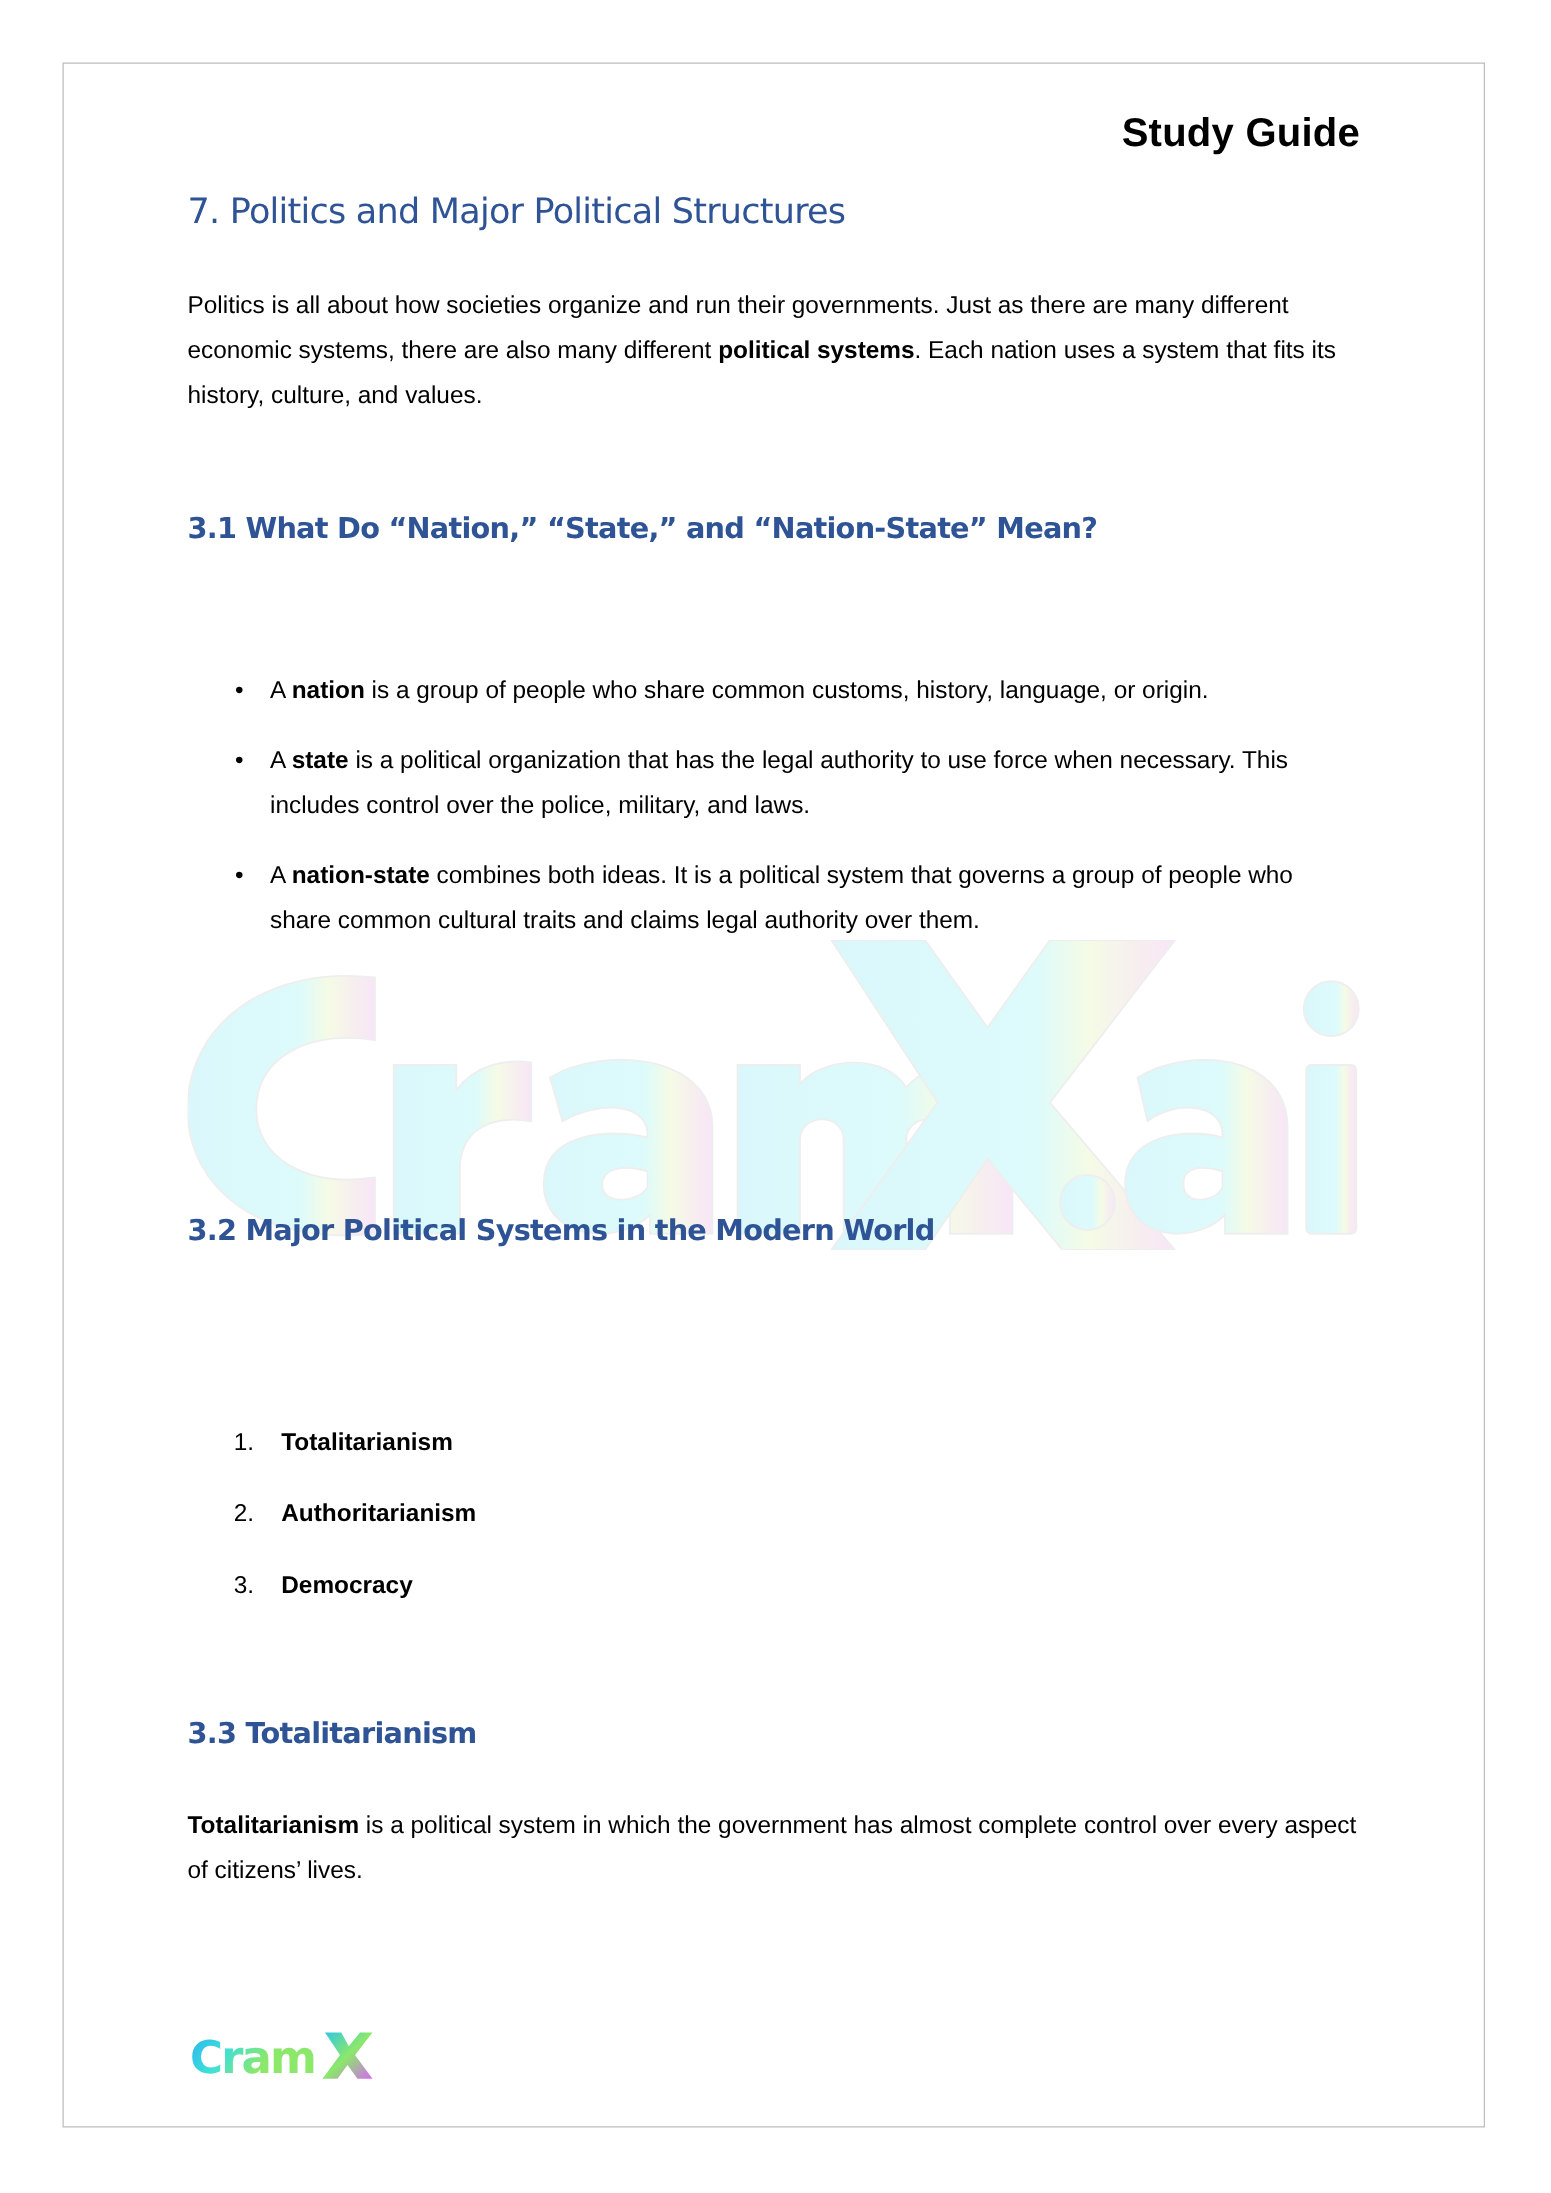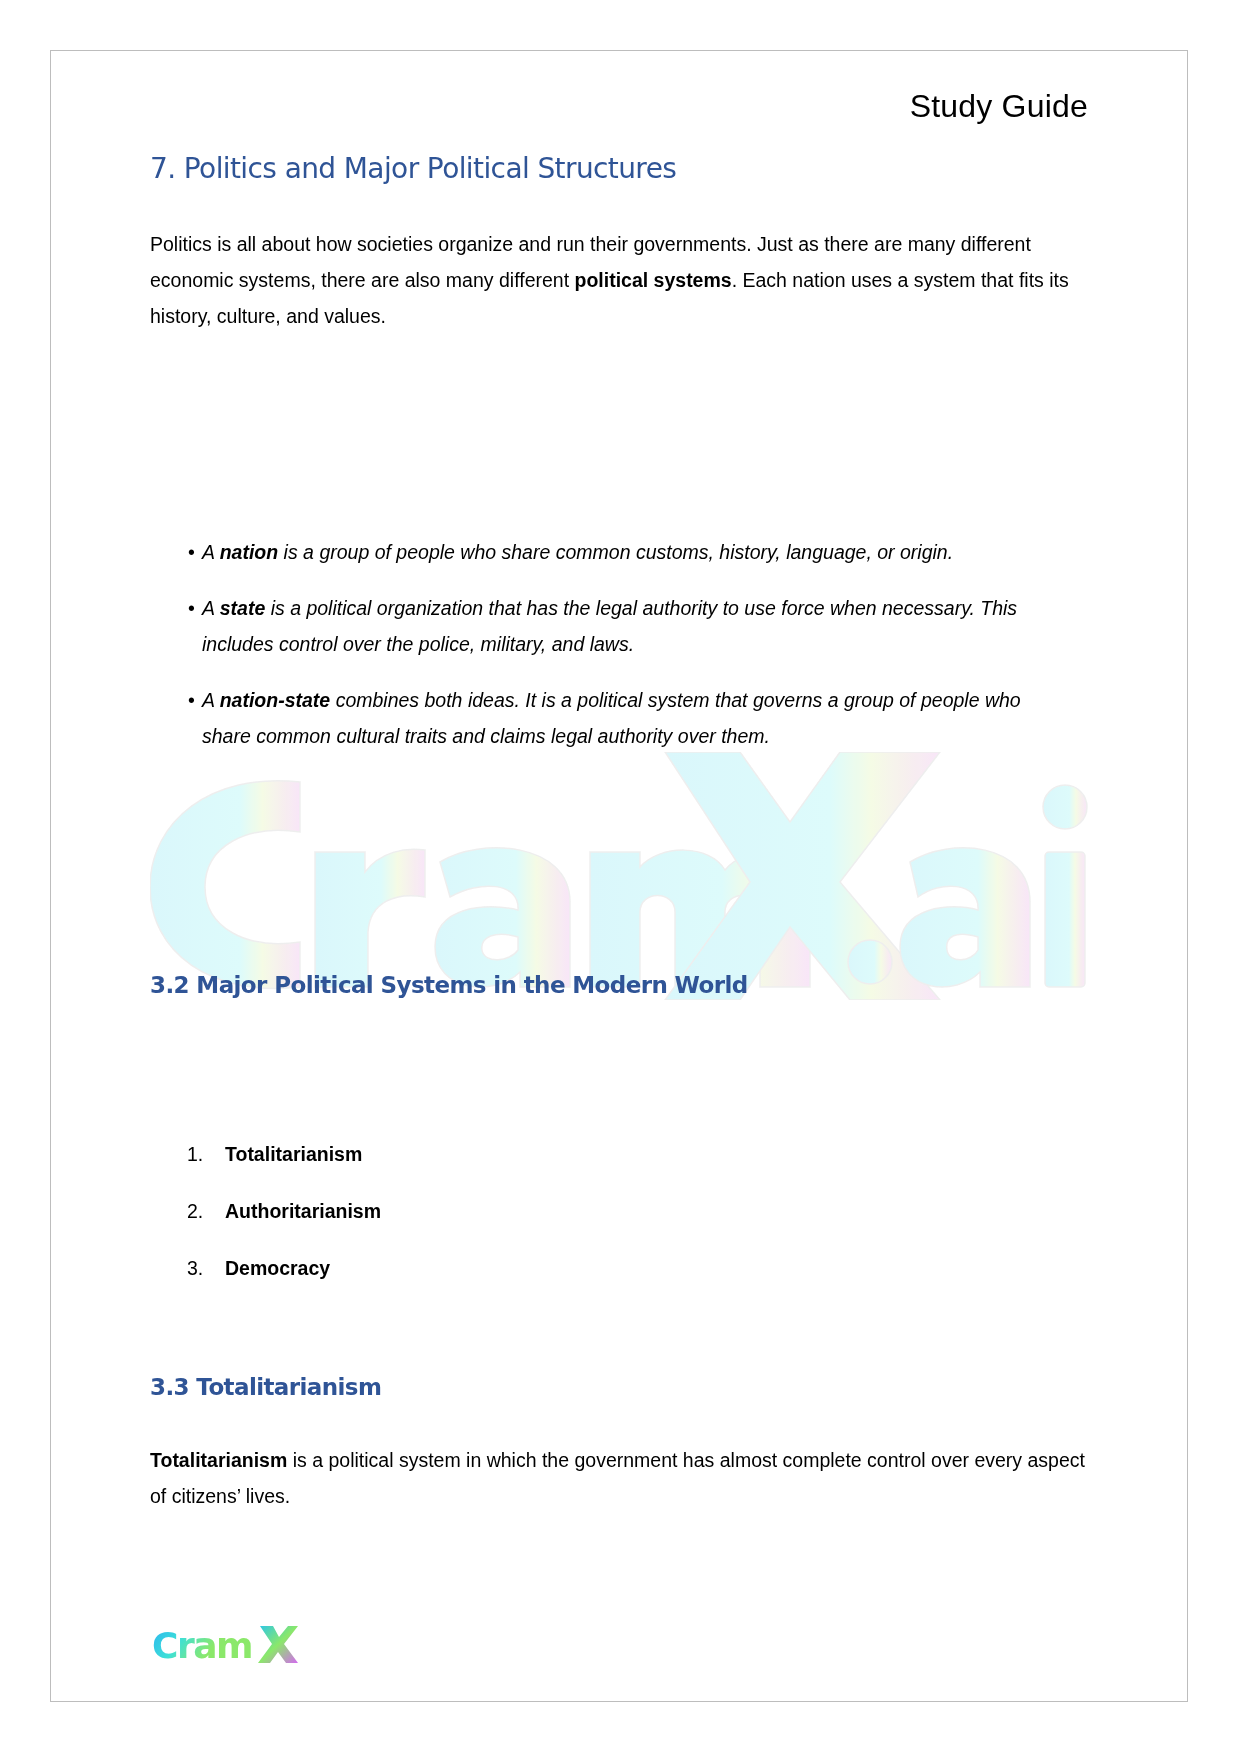--- a/index.html
+++ b/index.html
@@ -7,37 +7,37 @@
   .page {
     position: absolute; left: 50px; top: 50px; width: 1138px; height: 1652px;
     border: 1.5px solid #bdbdbd; box-sizing: border-box; background: #fff;
   }
   .watermark {
     position: absolute; left: 150px; top: 752px; width: 940px; height: 248px;
     pointer-events: none; z-index: 0;
   }
   .content { position: absolute; left: 0; top: 0; width: 1241px; height: 1754px; z-index: 1; }
   .header-title {
-    position: absolute; right: 153px; top: 88px; font-size: 32px; font-weight: normal; letter-spacing: 0.2px;
+    position: absolute; right: 153px; top: 88px; font-size: 32px; font-weight: bold; letter-spacing: 0.2px;
   }
   .h1 {
     position: absolute; left: 150px; top: 152px; font-family: "DejaVu Sans", sans-serif;
     font-size: 28px; color: #2f5496; font-weight: normal; letter-spacing: -0.6px;
   }
   .h2 {
     position: absolute; left: 150px; font-family: "DejaVu Sans", sans-serif;
     font-size: 23px; color: #2f5496; font-weight: bold; letter-spacing: -0.6px;
   }
   .para {
     position: absolute; left: 150px; width: 930px; font-size: 19.5px; line-height: 36px;
   }
   .para b { font-weight: bold; }
   .bullet-item { position: absolute; left: 150px; width: 930px; font-size: 19.5px; line-height: 36px; }
   .bullet-item .mark { position: absolute; left: 38px; top: 0; }
-  .bullet-item .text { margin-left: 52px; display: block; font-style: italic; }
+  .bullet-item .text { margin-left: 66px; display: block; }
   .num-item { position: absolute; left: 150px; font-size: 19.5px; line-height: 36px; }
   .num-item .num { position: absolute; left: 37px; }
   .num-item .text { margin-left: 75px; font-weight: bold; display: block; white-space: nowrap; }
   .logo { position: absolute; left: 150px; top: 1620px; width: 150px; height: 50px; }
 </style>
 </head>
 <body>
 
 <div class="page"></div>
 
@@ -73,20 +73,21 @@
 
 <div class="content">
   <div class="header-title">Study Guide</div>
 
   <div class="h1">7. Politics and Major Political Structures</div>
 
   <div class="para" style="top:226px;">
     <span>Politics is all about how societies organize and run their governments. Just as there are many different economic systems, there are also many different </span><b>political systems</b><span>. Each nation uses a system that fits its history, culture, and values.</span>
   </div>
 
+  <div class="h2" style="top:410px;">3.1 What Do “Nation,” “State,” and “Nation-State” Mean?</div>
 
 
   <div class="bullet-item" style="top:534px;">
     <span class="mark">•</span>
     <span class="text"><span>A </span><b>nation</b><span> is a group of people who share common customs, history, language, or origin.</span></span>
   </div>
 
   <div class="bullet-item" style="top:590px;">
     <span class="mark">•</span>
     <span class="text" style="width:840px;"><span>A </span><b>state</b><span> is a political organization that has the legal authority to use force when necessary. This includes control over the police, military, and laws.</span></span>

